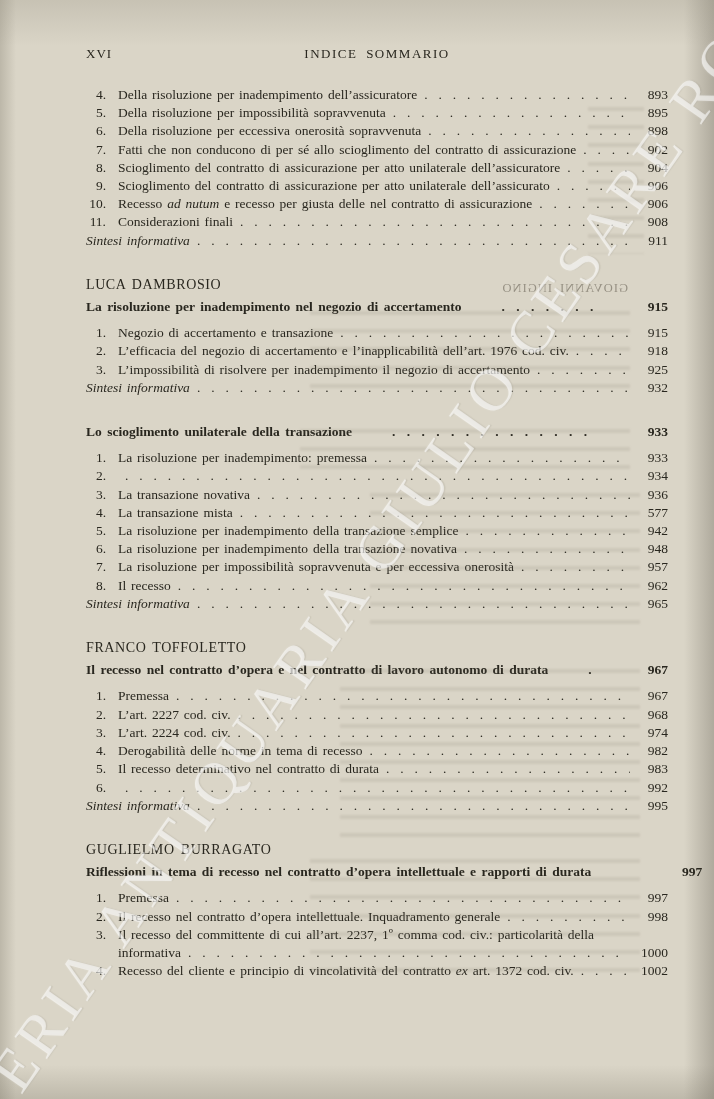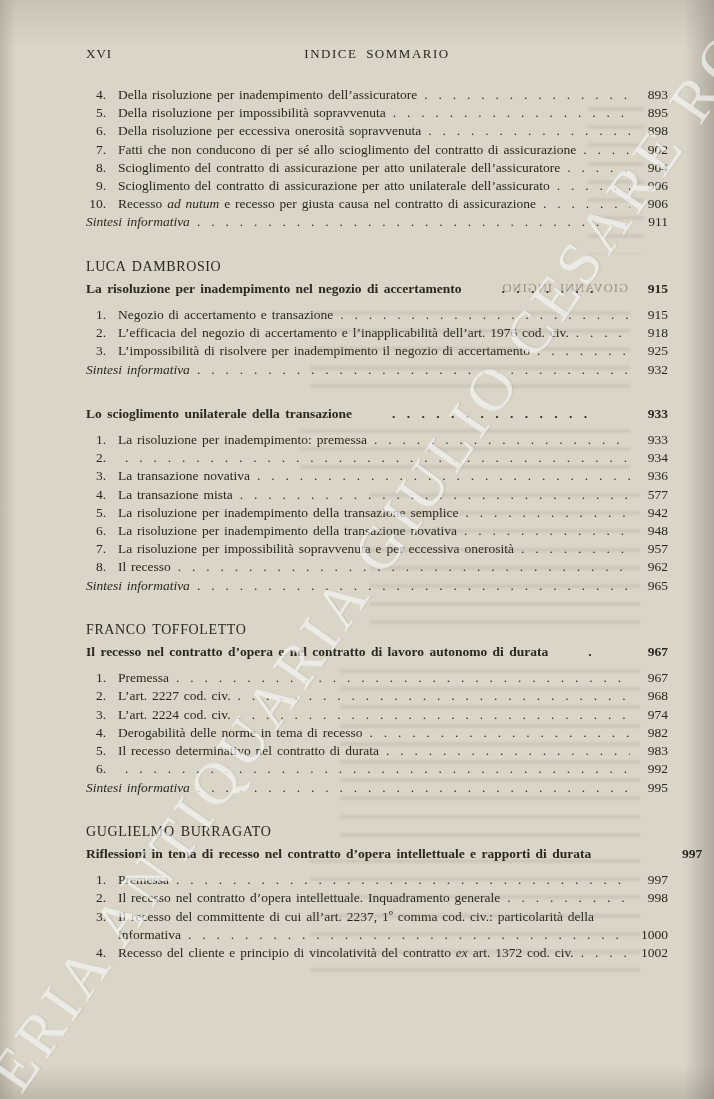--- a/index.html
+++ b/index.html
@@ -122,23 +122,29 @@
           <span class="pg">904</span>
         </div>
         <div class="row">
           <span class="num">9.</span>
           <span class="itxt"><span>Scioglimento del contratto di assicurazione per atto unilaterale dell’assicurato</span></span>
           <span class="leader"></span>
           <span class="pg">906</span>
         </div>
         <div class="row">
           <span class="num">10.</span>
-          <span class="itxt"><span>Recesso </span><span class="it">ad nutum</span><span> e recesso per giusta causa nel contratto di assicurazione</span></span>
+          <span class="itxt"><span>Recesso </span><span class="it">ad nutum</span><span> e recesso per giusta delle nel contratto di assicurazione</span></span>
           <span class="leader"></span>
           <span class="pg">906</span>
+        </div>
+        <div class="row">
+          <span class="num">11.</span>
+          <span class="itxt"><span>Considerazioni finali</span></span>
+          <span class="leader"></span>
+          <span class="pg">908</span>
         </div>
         <div class="row noindent">
           <span class="itxt sintesi"><span>Sintesi informativa</span></span>
           <span class="leader"></span>
           <span class="pg">911</span>
         </div>
       </section>
       <section class="section">
         <div class="author">LUCA DAMBROSIO</div>
         <div class="row title-row noindent">

